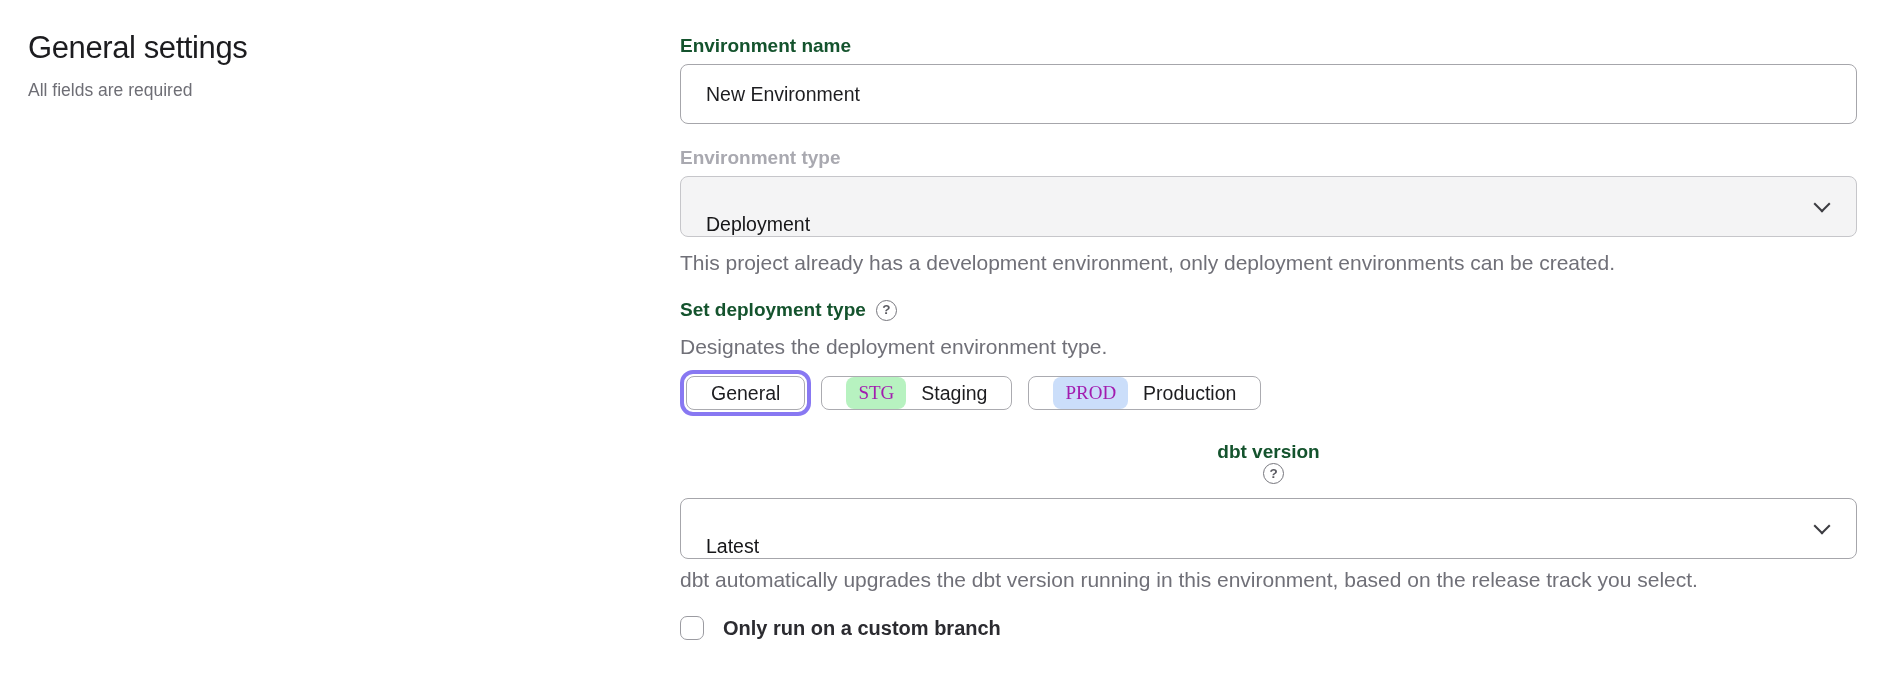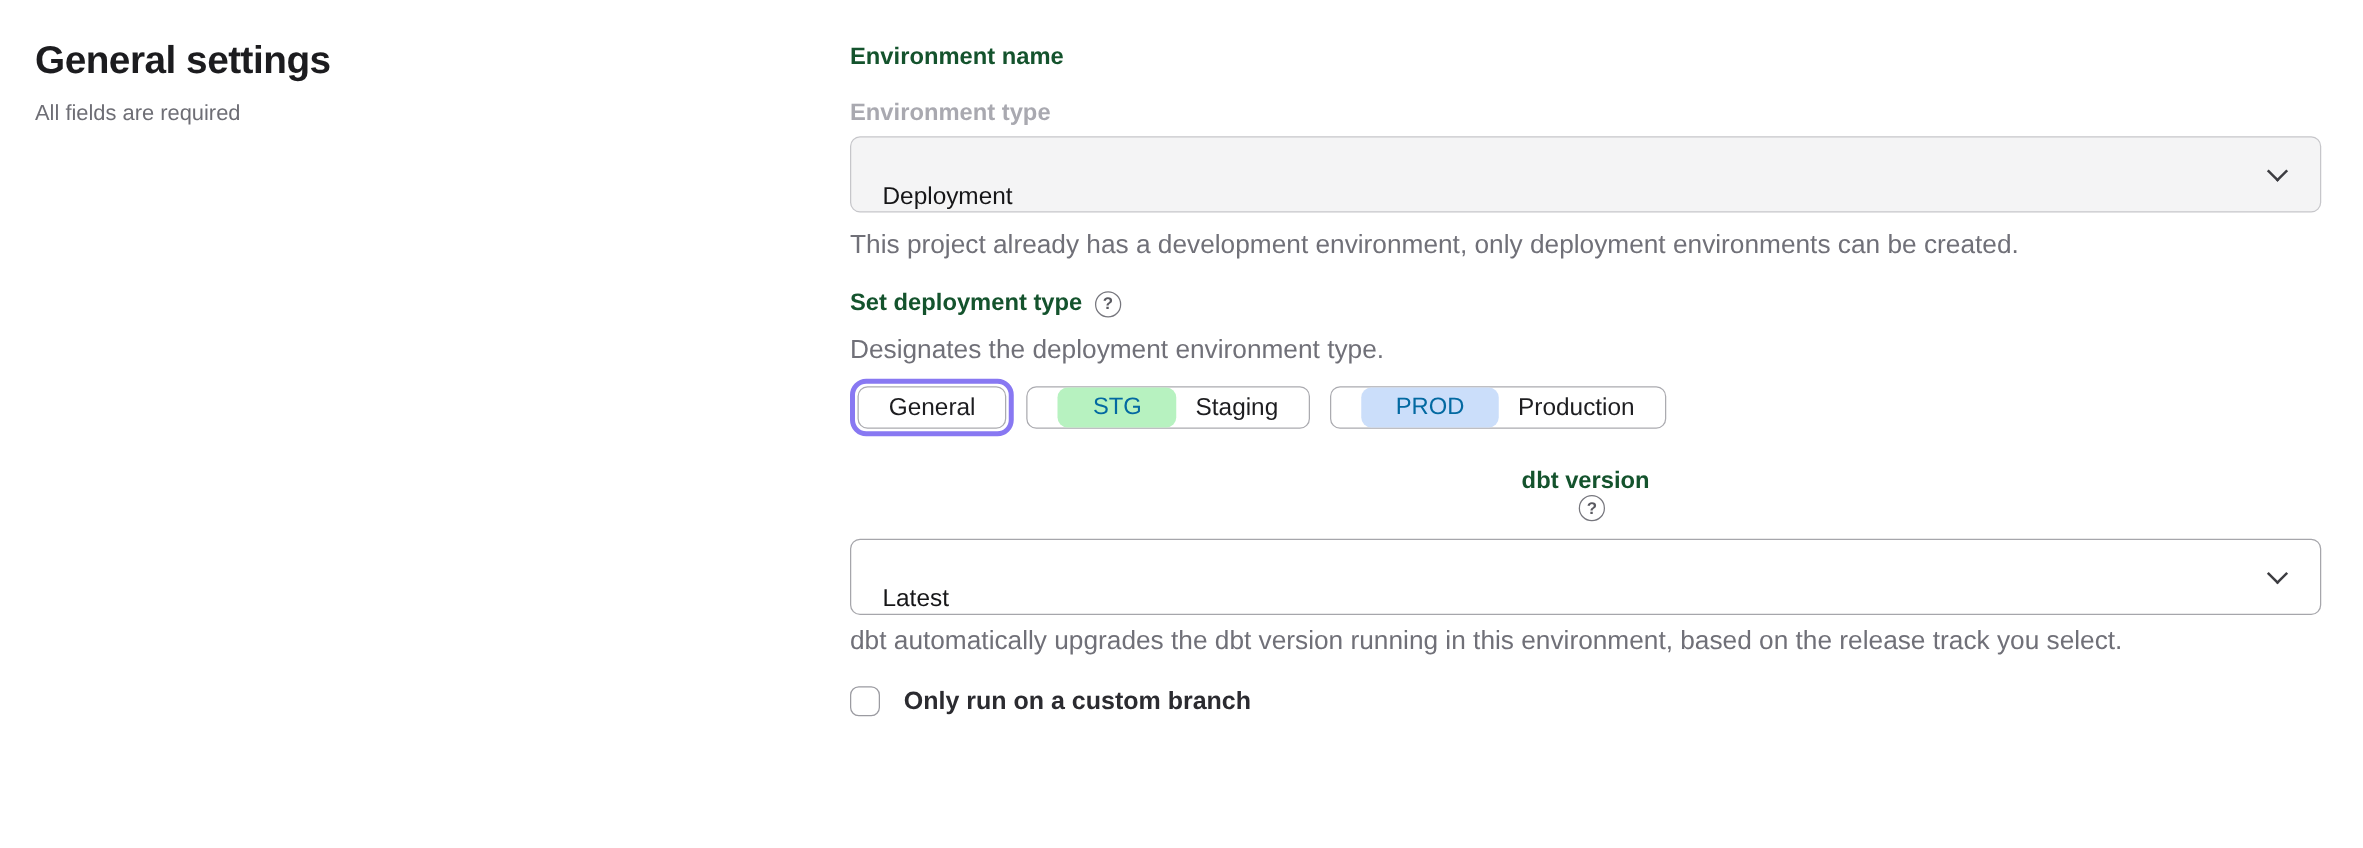--- a/index.html
+++ b/index.html
@@ -7,21 +7,21 @@
   body {
     width: 1890px; height: 678px;
     position: relative; overflow: hidden;
     font-family: "Liberation Sans", "DejaVu Sans", sans-serif;
     color: #1d1d20;
   }
 
   
   .page-header { position: absolute; left: 28px; top: 30px; width: 560px; }
   .page-title {
-    font-size: 31px; font-weight: 700; color: #1c1c1f; letter-spacing: -0.4px;
+    font-size: 31px; font-weight: 400; color: #1c1c1f; letter-spacing: -0.4px;
   }
   .page-subtitle { margin-top: 14px; font-size: 17.5px; color: #6e6e75; }
 
   
   .form-col { position: absolute; left: 680px; top: 0; width: 1177px; }
 
   .field-label {
     display: block; font-size: 19px; font-weight: 600; color: #14532d;
     line-height: 22px;
   }
@@ -77,22 +77,23 @@
   }
   .btn-wrap.selected { border-color: #8878f2; }
   .type-btn {
     display: flex; align-items: center; gap: 15px;
     height: 34px; padding: 0 24px;
     background: #ffffff; border: 1px solid #ababb0; border-radius: 8px;
     font-size: 19.5px; font-weight: 500; color: #1d1d20;
     font-family: inherit; cursor: pointer;
   }
   .type-btn .badge {
-    padding: 5px 28px; border-radius: 8px; font-size: 19px; font-weight: 500;
-    color: #0369a1;
+    padding: 5px 12px; border-radius: 8px; font-size: 19px; font-weight: 500;
+    color: #a21caf;
+    font-family: Liberation Serif, serif;
   }
   .badge.stg  { background: #b7f2c0; }
   .badge.prod { background: #cbdefa; }
 
   
   .checkbox-row { display: flex; align-items: center; }
   .checkbox {
     width: 24px; height: 24px; border: 1px solid #9b9ba1; border-radius: 7px;
     background: #ffffff; cursor: pointer; flex: 0 0 auto;
   }
@@ -106,20 +107,21 @@
 
 <div class="page-header">
   <h1 class="page-title">General settings</h1>
   <p class="page-subtitle">All fields are required</p>
 </div>
 
 <div class="form-col">
 
   
   <label class="field-label mt-35">Environment name</label>
+  <input class="text-input mt-7" type="text" value="New Environment" style="">
 
   
   <label class="field-label disabled mt-23">Environment type</label>
   <div class="select disabled mt-7">
     <span>Deployment</span>
     <span class="chevron"></span>
   </div>
   <p class="help-text mt-14">This project already has a development environment, only deployment environments can be created.</p>
 
   

